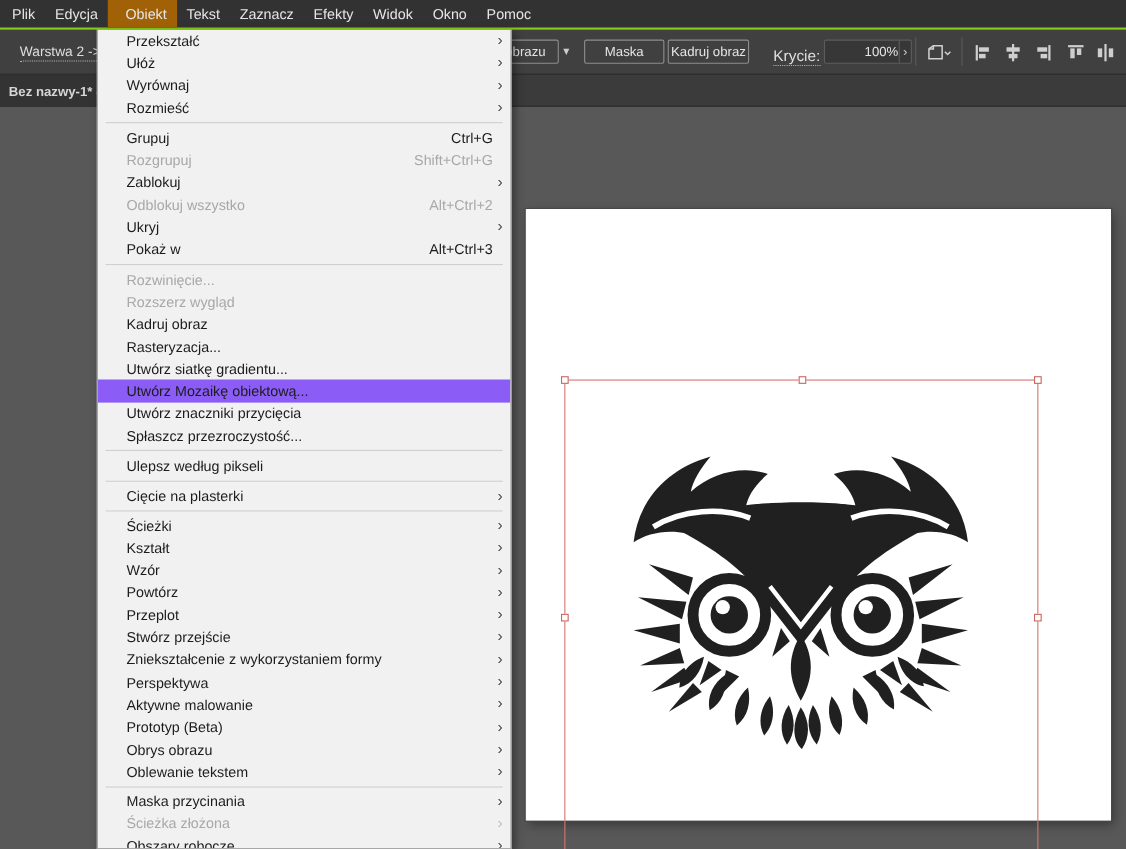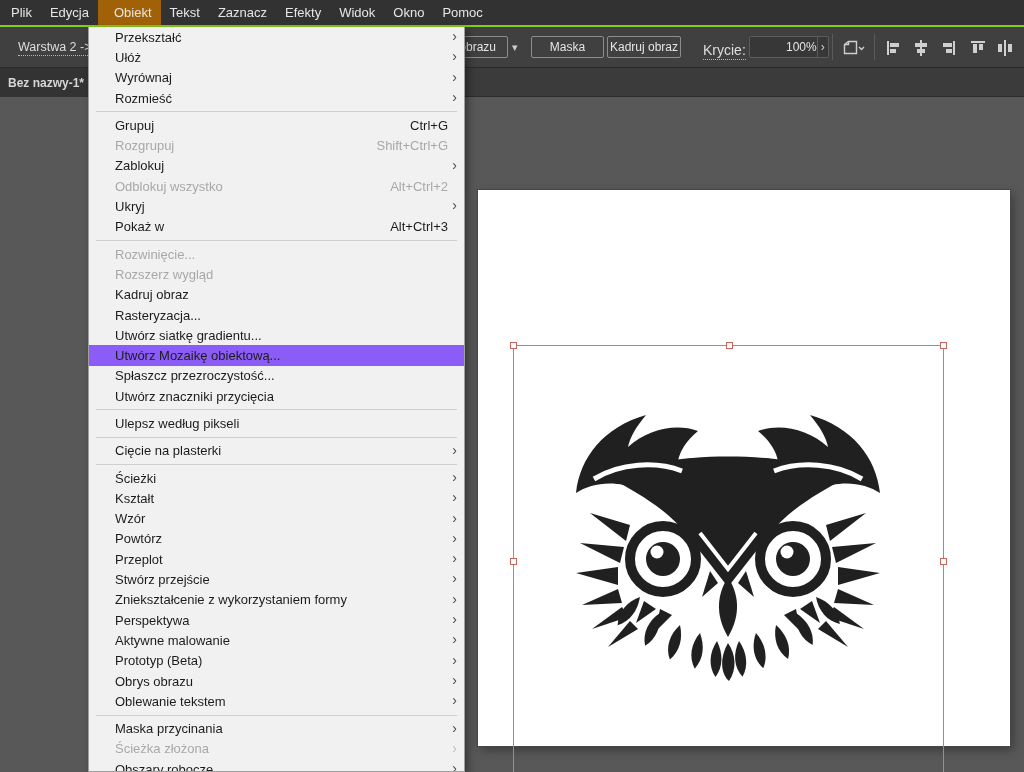--- a/index.html
+++ b/index.html
@@ -311,25 +311,25 @@
     <div class="mi">
       <span class="lab">Rasteryzacja...</span>
     </div>
     <div class="mi">
       <span class="lab">Utwórz siatkę gradientu...</span>
     </div>
     <div class="mi hl">
       <span class="lab">Utwórz Mozaikę obiektową...</span>
     </div>
     <div class="mi">
+      <span class="lab">Utwórz znaczniki przycięcia</span>
+    </div>
+    <div class="mi">
       <span class="lab">Spłaszcz przezroczystość...</span>
     </div>
-    <div class="mi">
-      <span class="lab">Utwórz znaczniki przycięcia</span>
-    </div>
     <div class="msep"></div>
     <div class="mi">
       <span class="lab">Ulepsz według pikseli</span>
     </div>
     <div class="msep"></div>
     <div class="mi">
       <span class="lab">Cięcie na plasterki</span>
       <span class="ar">›</span>
     </div>
     <div class="msep"></div>

